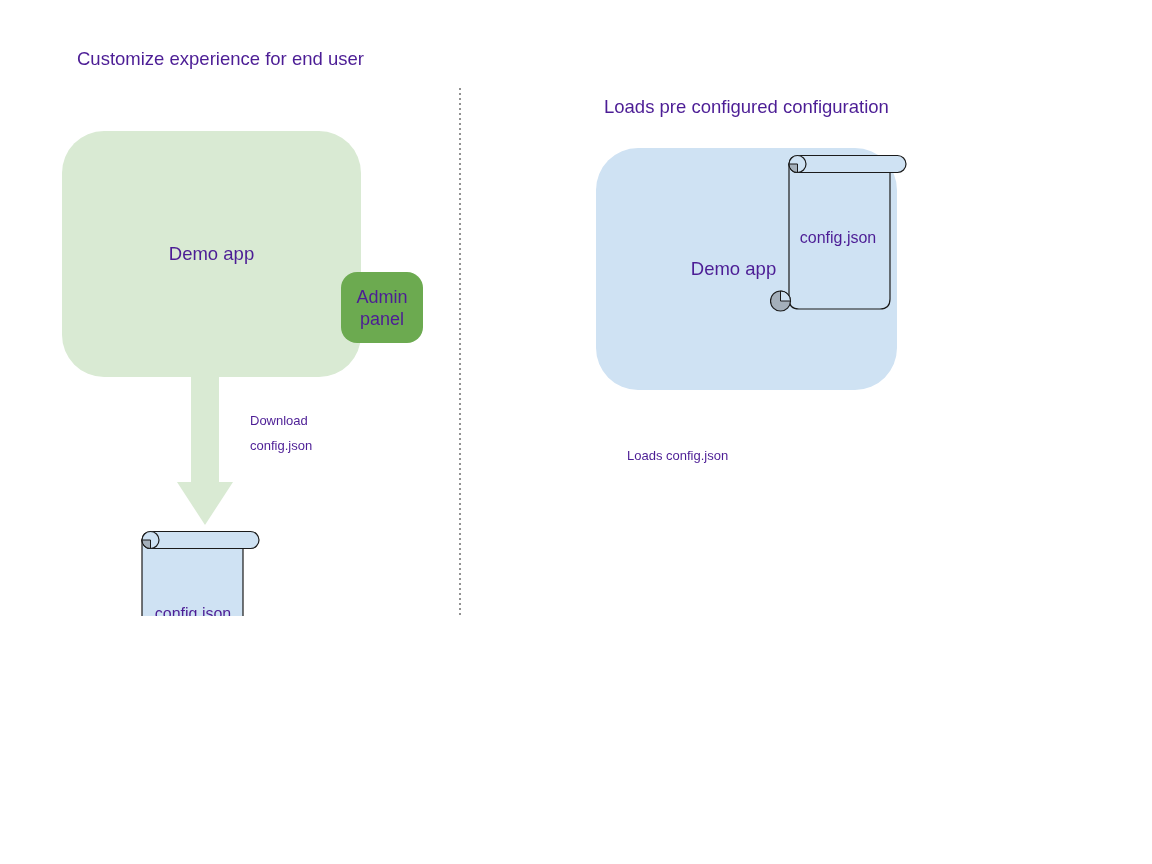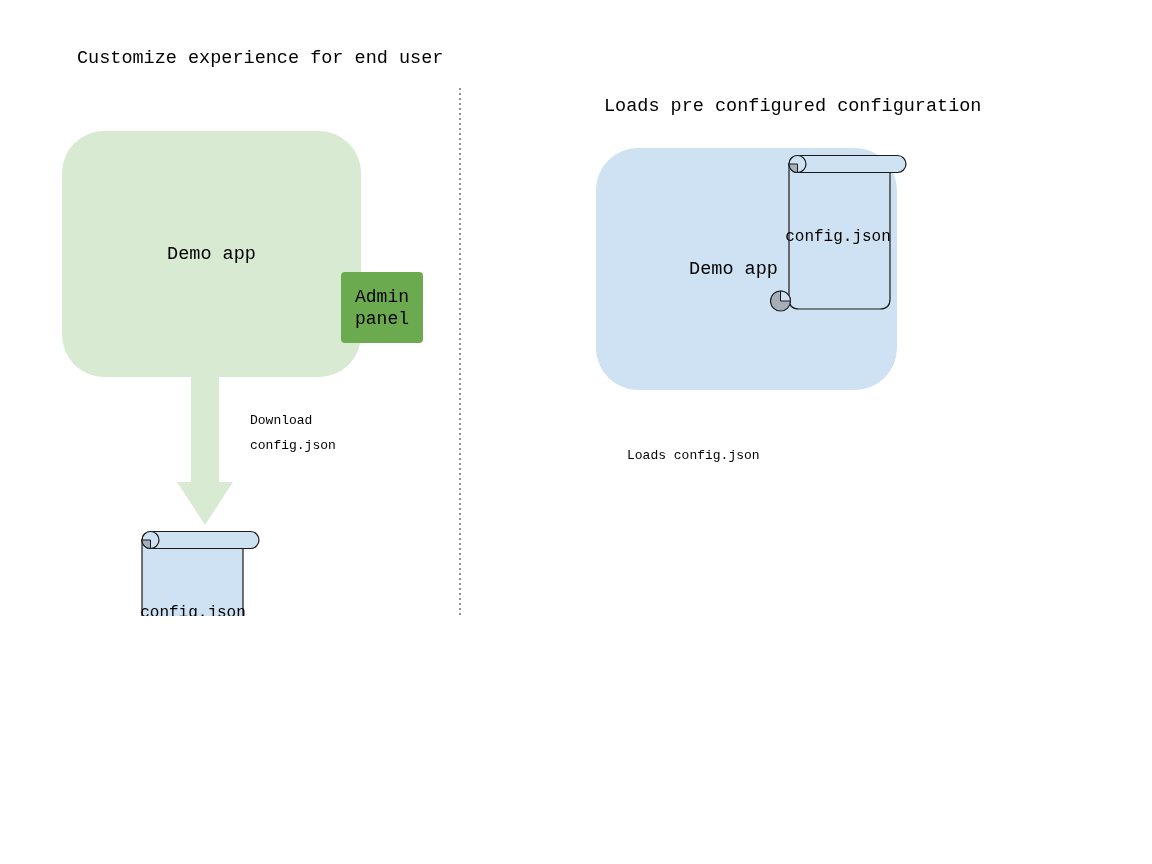--- a/index.html
+++ b/index.html
@@ -1,38 +1,38 @@
 <!DOCTYPE html>
 <html><head>
 <meta charset="utf-8">
 <style>
   html,body { margin:0; padding:0; background:#ffffff; }
   .canvas {
     position:relative; width:1152px; height:616px; background:#ffffff;
-    font-family:Liberation Mono, monospace; color:#000000; overflow:hidden;
+    font-family:Liberation Sans, sans-serif; color:#4c1d95; overflow:hidden;
   }
   .title {
     position:absolute; font-size:18.5px; line-height:22px; white-space:nowrap;
   }
   .title-left { left:77px; top:48px; }
   .title-right { left:604px; top:48px;margin-top:48px; }
 
   .app-box { position:absolute; border-radius:42px; }
   .admin-app { left:62px; top:131px; width:299px; height:246px; background:#d9ead3; }
   .demo-app  { left:596px; top:148px; width:301px; height:242px; background:#cfe2f3; }
 
   .box-label {
     position:absolute; display:flex; align-items:center; justify-content:center;
     font-size:18.5px; inset:0;
   }
   .demo-label { left:0; top:0; width:209px; height:100%;margin-left:33px; }
 
   .admin-panel {
     position:absolute; left:279px; top:141px; width:82px; height:71px;
-    background:#6caa50; border-radius:4px;
+    background:#6caa50; border-radius:16px;
     display:flex; align-items:center; justify-content:center;
     text-align:center; font-size:18px; line-height:22px;
   }
 
   .down-arrow { position:absolute; left:176px; top:377px; width:58px; height:148px; }
 
   .caption {
     position:absolute; font-size:13px; line-height:25px; white-space:pre-line;
   }
   .caption-download { left:250px; top:408px; }

